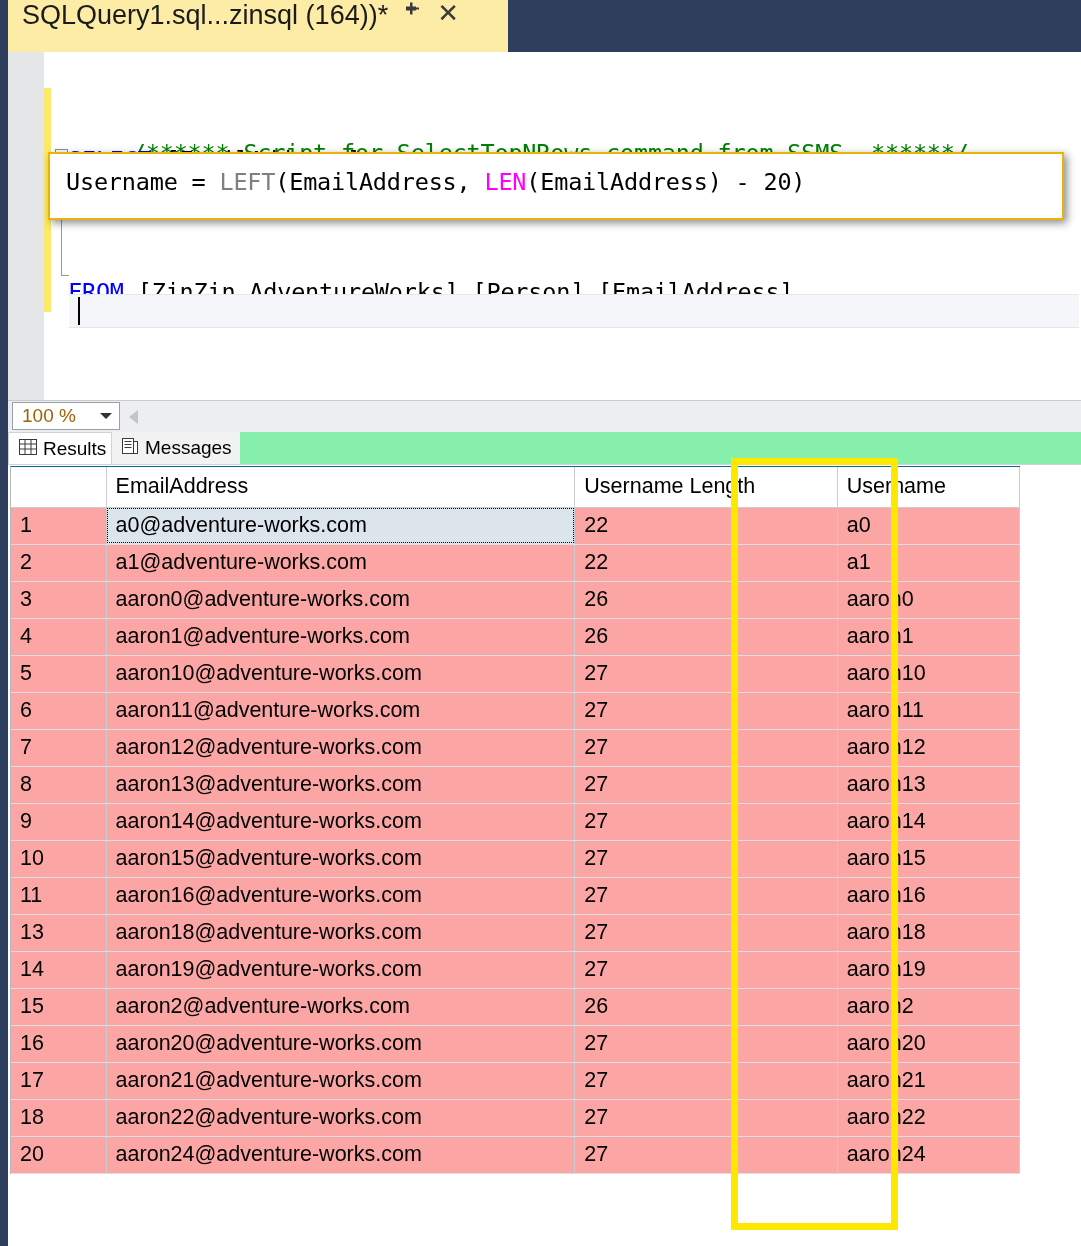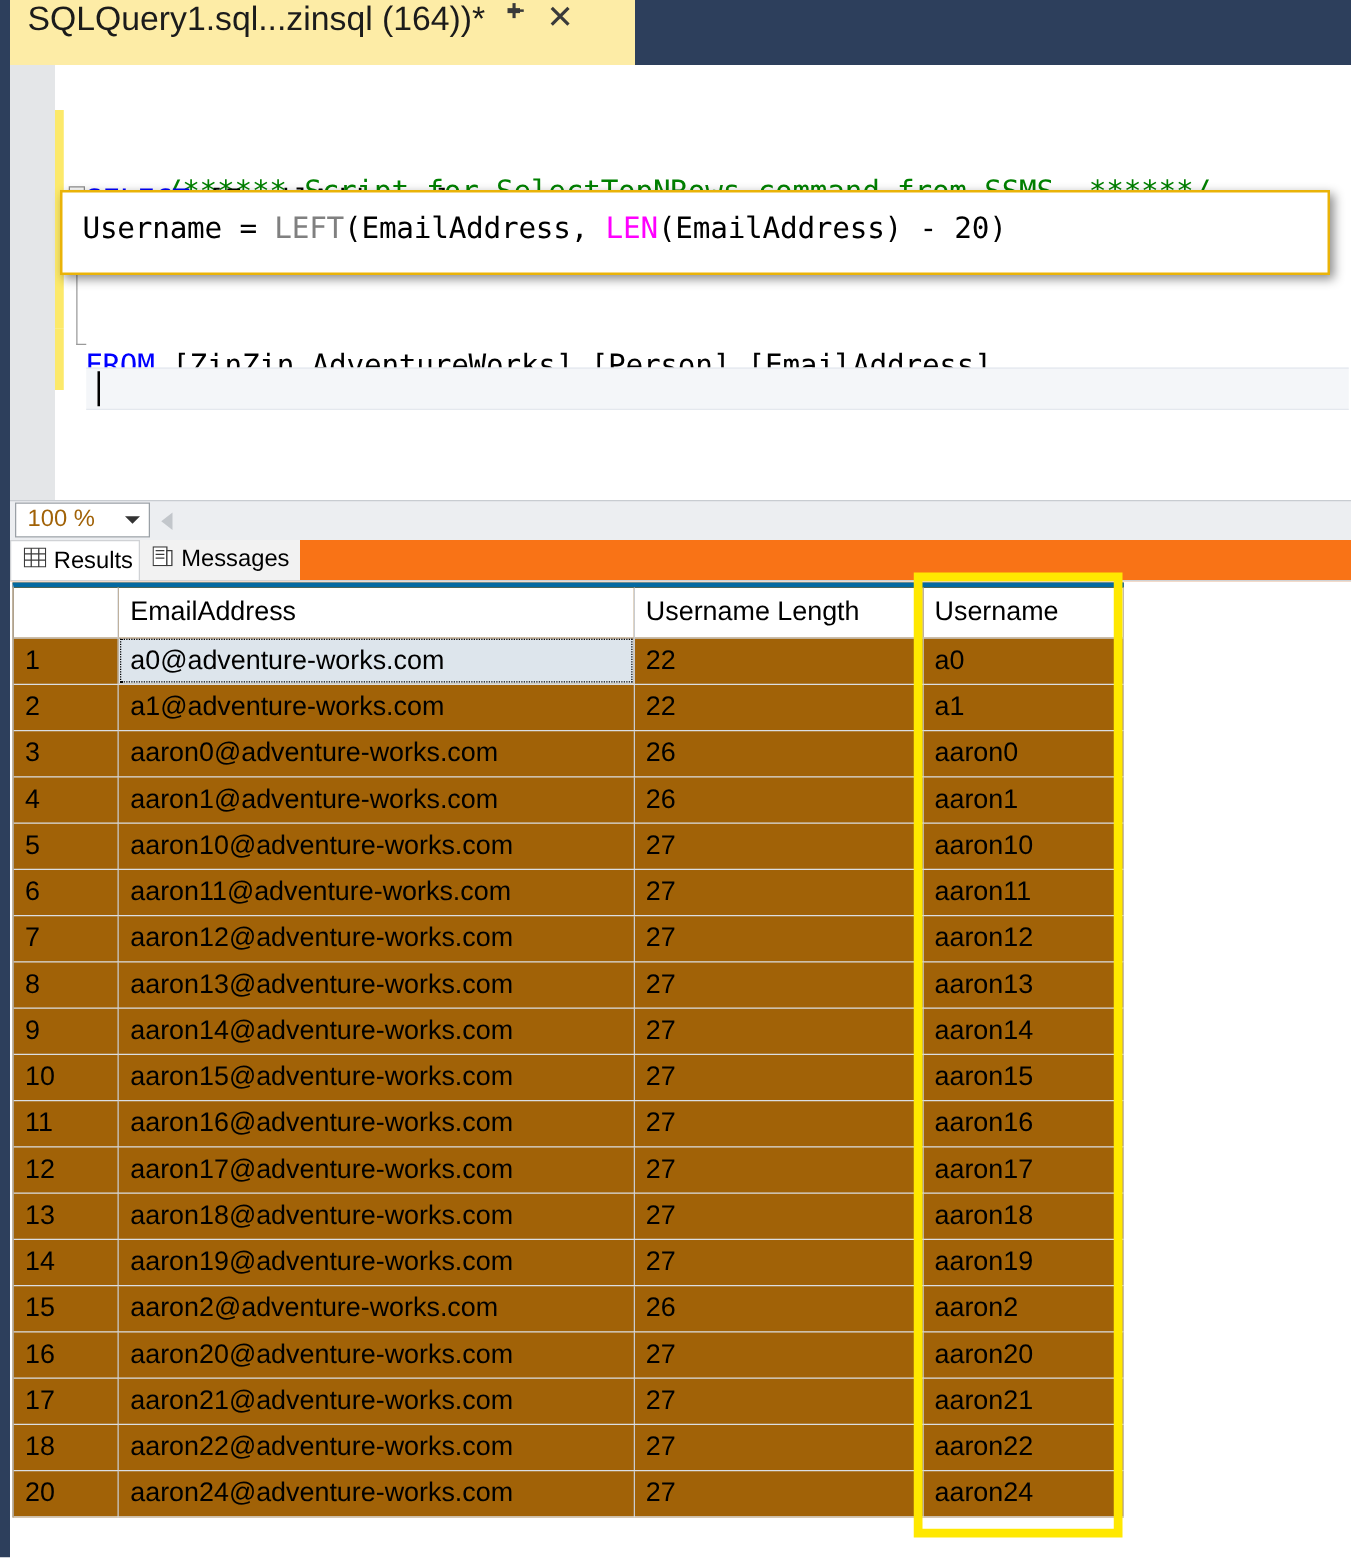--- a/index.html
+++ b/index.html
@@ -214,21 +214,21 @@
     border-top: 7px solid transparent;
     border-bottom: 7px solid transparent;
     border-right: 9px solid #c2c6cb;
   }
 
   
   #results-tabs {
     position: absolute;
     left: 8px; top: 432px;
     width: 1073px; height: 32px;
-    background: #f97316;
+    background: #86efac;
     border-bottom: 1px solid #d0d2d5;
   }
   .res-tab {
     position: absolute;
     top: 0; height: 32px;
     display: flex;
     align-items: center;
     box-sizing: border-box;
     padding: 0 10px;
     font-size: 19px;
@@ -247,25 +247,25 @@
     width: 128px;
     background: #f2f2f2;
     text-align: right;
   }
   .tabicon { margin-right: 6px; display: inline-block; }
 
   
   #grid {
     position: absolute;
     left: 10px; top: 466px;
-    width: 889px;
+    width: 1010px;
     border-left: 1px solid #b4b8bd;
-    border-top: 4px solid #0369a1;
-    box-sizing: border-box;
-    background: #a16207;
+    border-top: 1px solid #0369a1;
+    box-sizing: border-box;
+    background: #fca5a5;
   }
   #grid table {
     border-collapse: collapse;
     width: 100%;
     table-layout: fixed;
   }
   #grid th, #grid td {
     font-size: 21.5px;
     color: #000;
     font-family: "Liberation Sans", sans-serif;
@@ -469,26 +469,20 @@
           <td>27</td>
           <td>aaron15</td>
         </tr>
         <tr>
           <td class="rownum">11</td>
           <td>aaron16@adventure-works.com</td>
           <td>27</td>
           <td>aaron16</td>
         </tr>
         <tr>
-          <td class="rownum">12</td>
-          <td>aaron17@adventure-works.com</td>
-          <td>27</td>
-          <td>aaron17</td>
-        </tr>
-        <tr>
           <td class="rownum">13</td>
           <td>aaron18@adventure-works.com</td>
           <td>27</td>
           <td>aaron18</td>
         </tr>
         <tr>
           <td class="rownum">14</td>
           <td>aaron19@adventure-works.com</td>
           <td>27</td>
           <td>aaron19</td>

